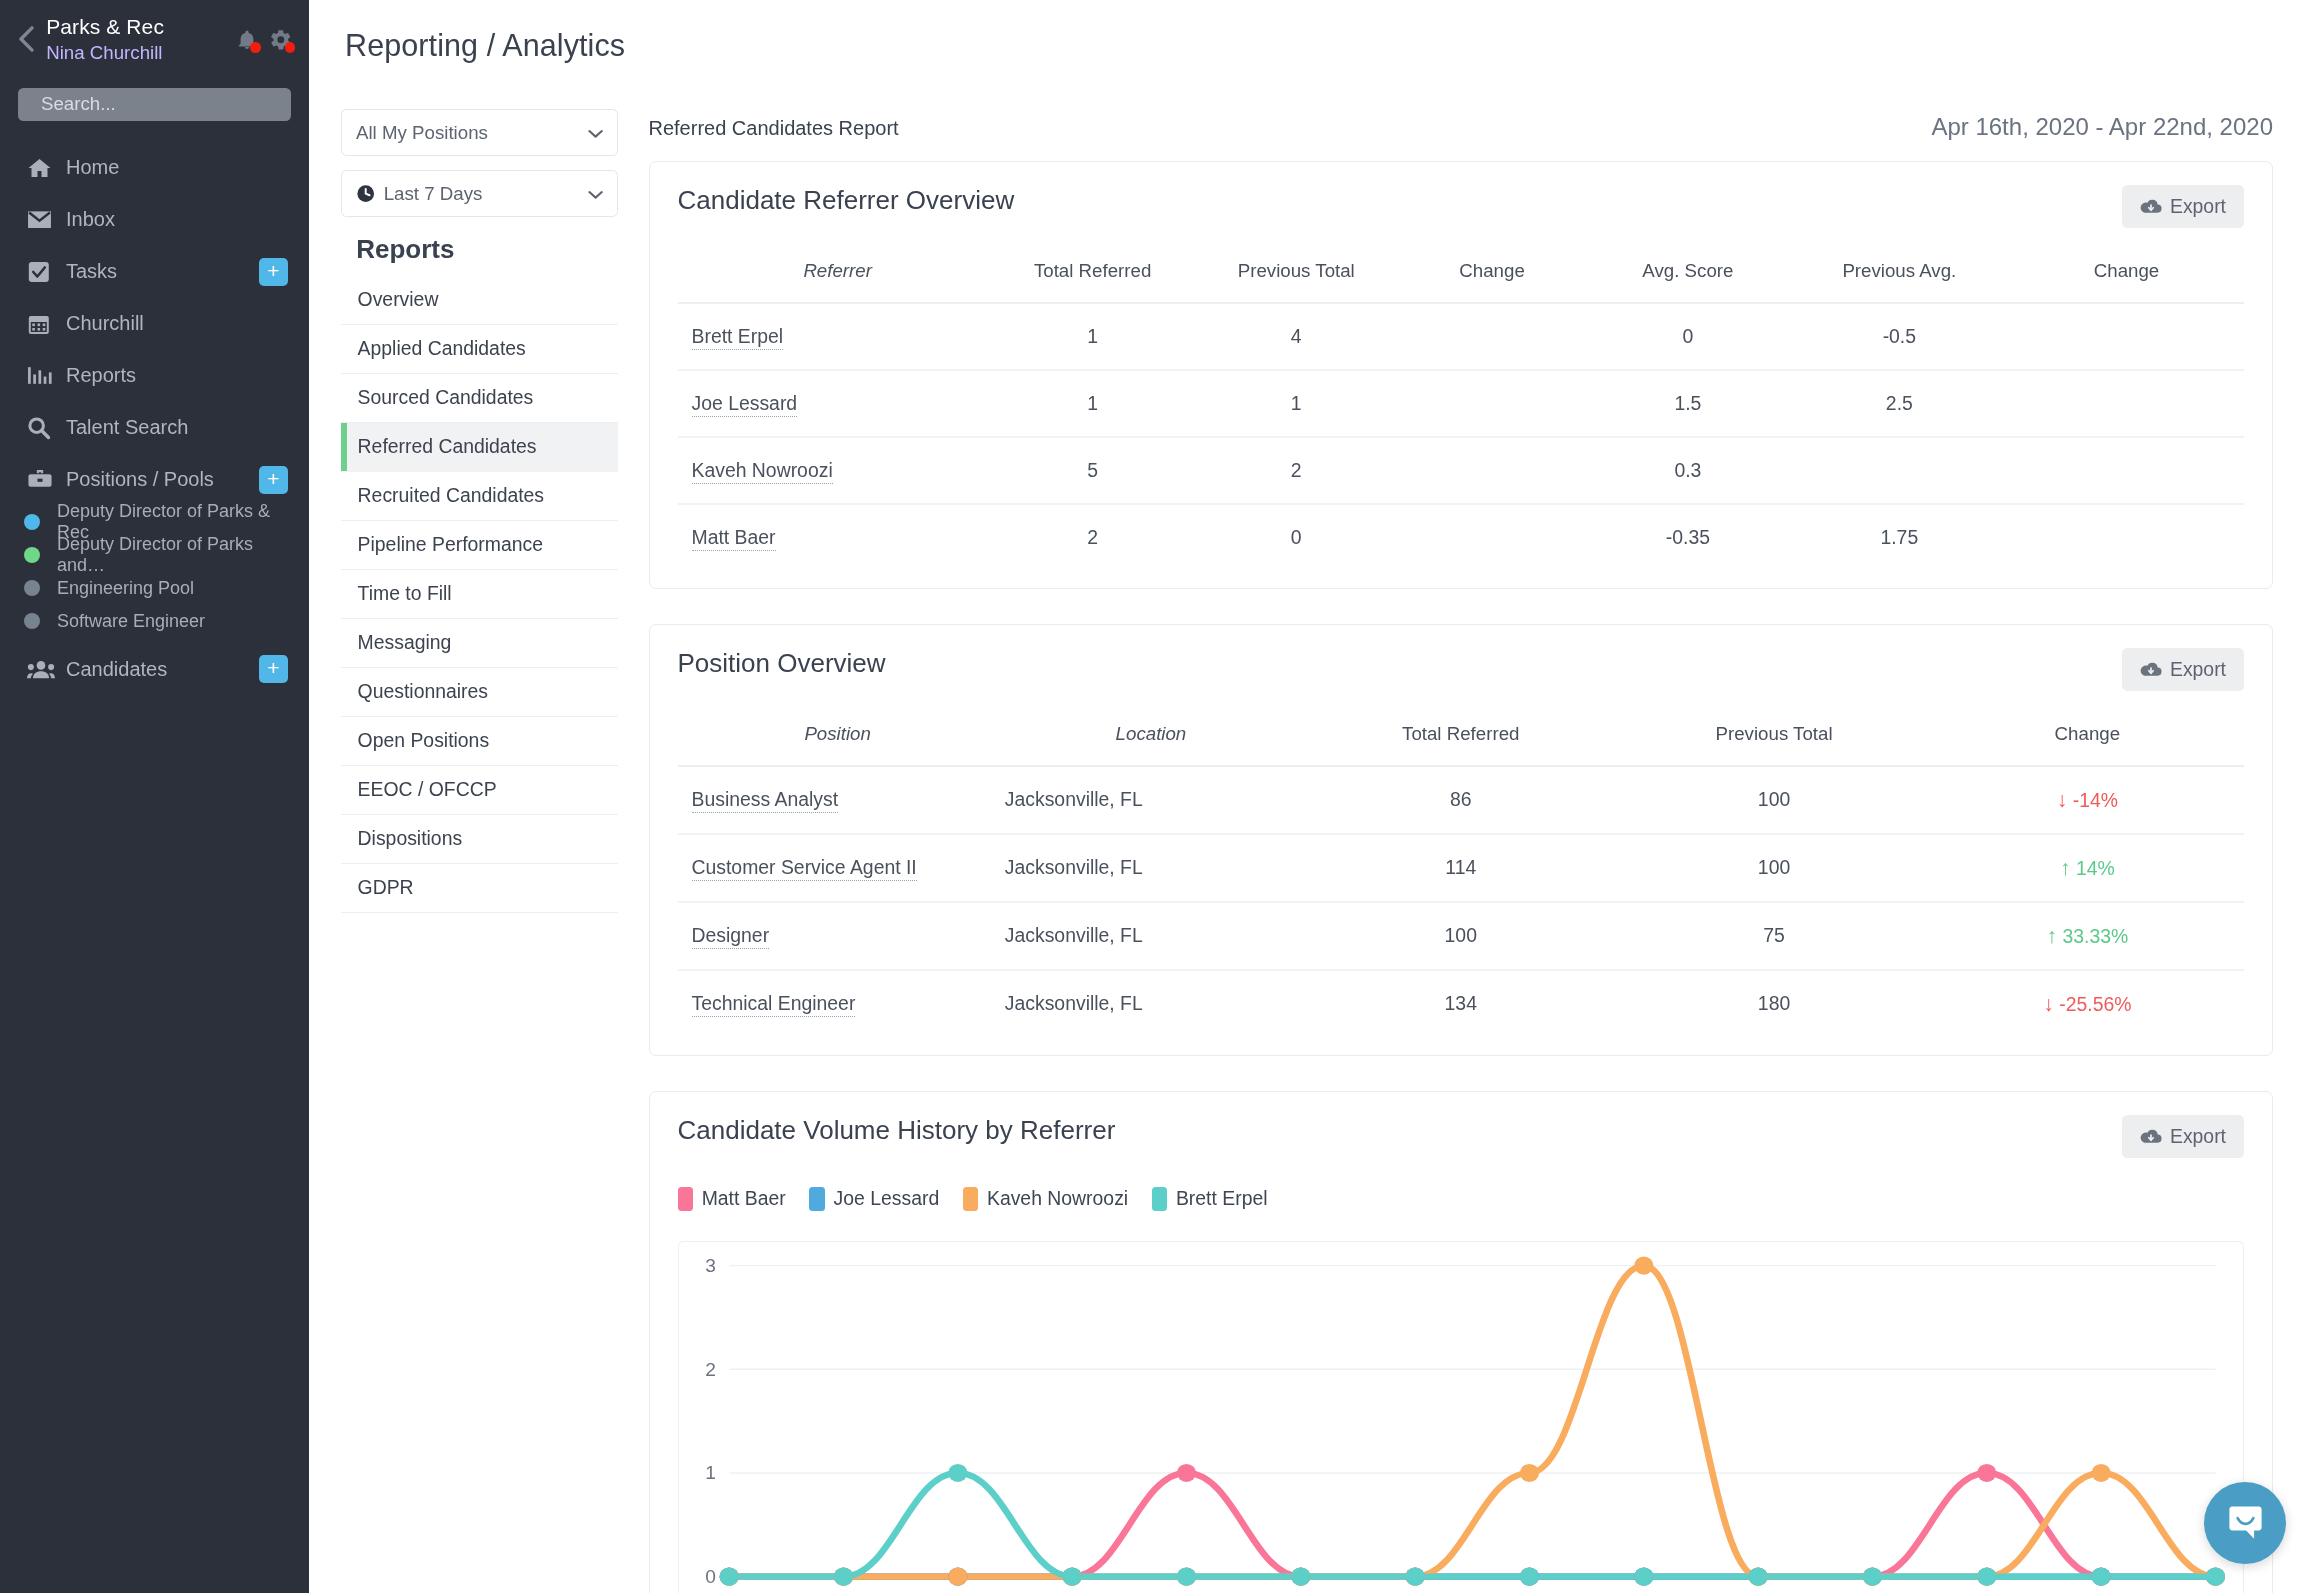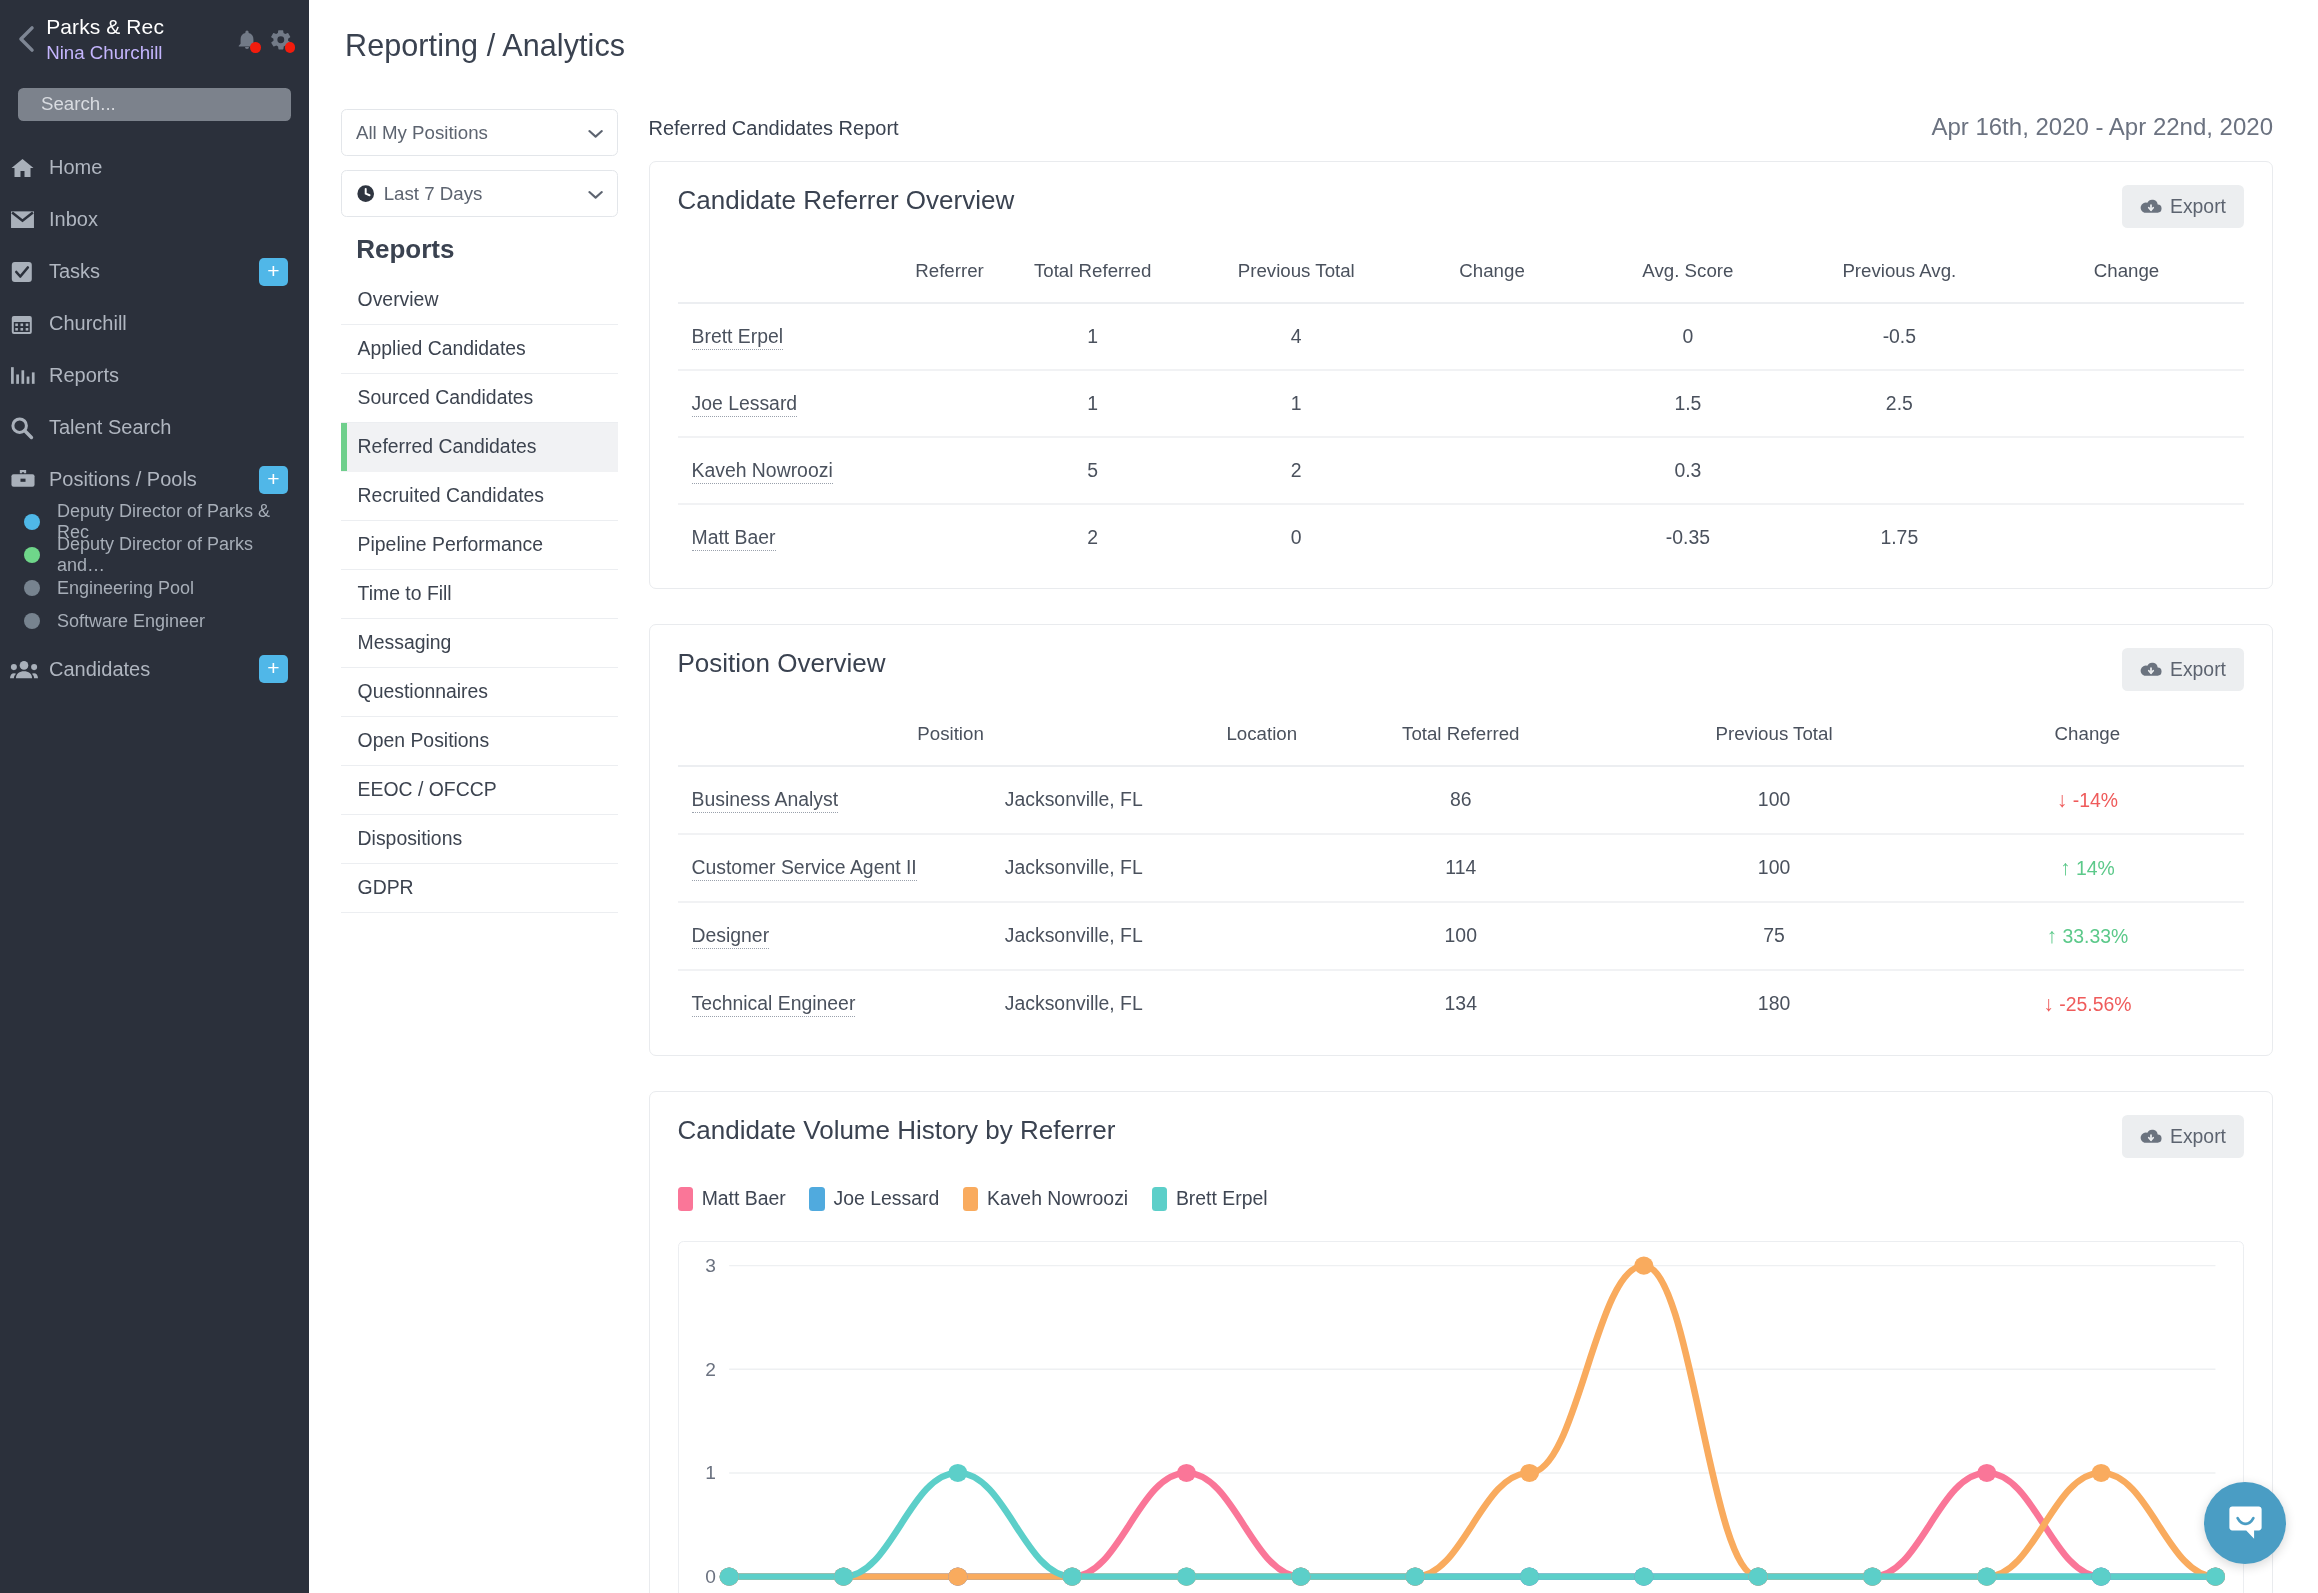--- a/index.html
+++ b/index.html
@@ -36,21 +36,21 @@
   .searchbox {
     margin: 23.6px 18px 0 18px; height: 33px;
     background: #7c828c; border-radius: 5.5px;
     display: flex; align-items: center; padding: 0 23px;
   }
   .searchbox span { font-size: 18.7px; color: #d8dbe0; }
 
   .nav { margin-top: 21px; }
   .nav-item {
     display: flex; align-items: center; height: 52px;
-    padding: 0 21px 0 10px; color: #b0b6c0; font-size: 20px;
+    padding: 0 21px 0 27px; color: #b0b6c0; font-size: 20px;
   }
   .nav-item .nicon { width: 39px; flex: 0 0 39px; display:flex; align-items:center; }
   .nav-item .nicon svg { fill: #a9b0ba; display:block; }
   .nav-item .nlabel { flex: 1; }
   .plus-btn {
     width: 29px; height: 28px; border-radius: 4.9px; background: #50b7e8;
     color: #fff; font-size: 21px; line-height: 26px; text-align: center;
     font-weight: 400;
   }
   .sub-list { padding: 0 0 5.5px 0; }
@@ -111,21 +111,21 @@
     padding: 0 18px; font-size: 19.4px; color: #5d6470;
   }
   .export-btn svg { fill: #6b737f; display: block; }
 
   table { width: 100%; border-collapse: collapse; margin-top: 32px; }
   th {
     font-size: 18.7px; color: #4a515d; font-weight: 400;
     text-align: center; padding: 0 7px 19.4px 7px;
     border-bottom: 2.1px solid #eceef1;
   }
-  th.l { text-align: right; padding-left: 14px; }
+  th.l { text-align: center; padding-left: 14px; font-style: italic; }
   td {
     font-size: 19.4px; color: #4a515d; text-align: center;
     padding: 21px 7px; border-bottom: 2.1px solid #f1f2f4;
   }
   td.l { text-align: left; padding-left: 14px; }
   tr:last-child td { border-bottom: 0; }
   .lnk {
     color: #4a515d; border-bottom: 1.4px dotted #9aa1ac; padding-bottom: 2.1px;
   }
   .chg { white-space: nowrap; font-size: 19.4px; }

